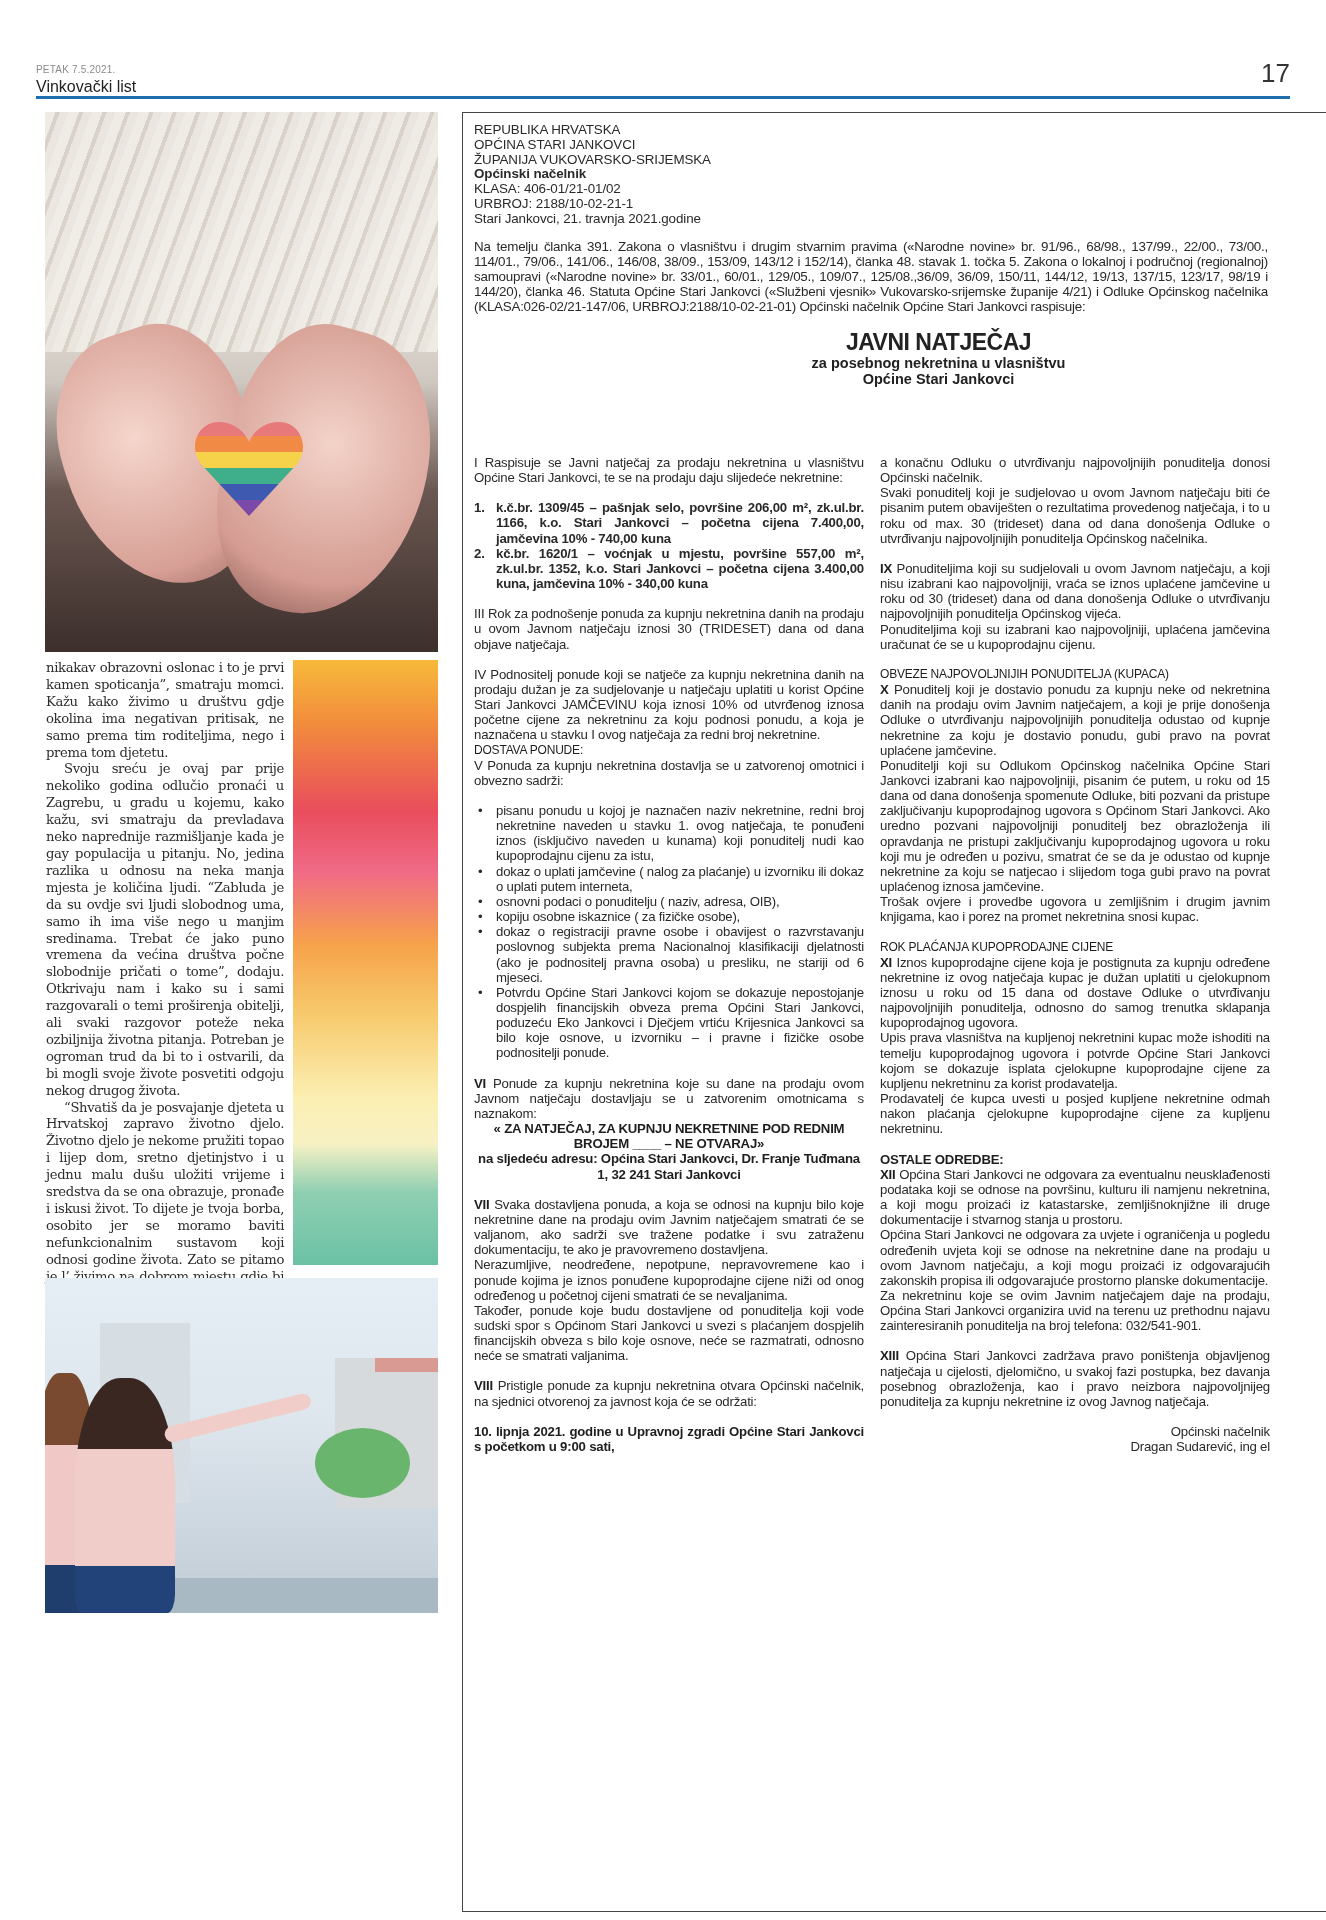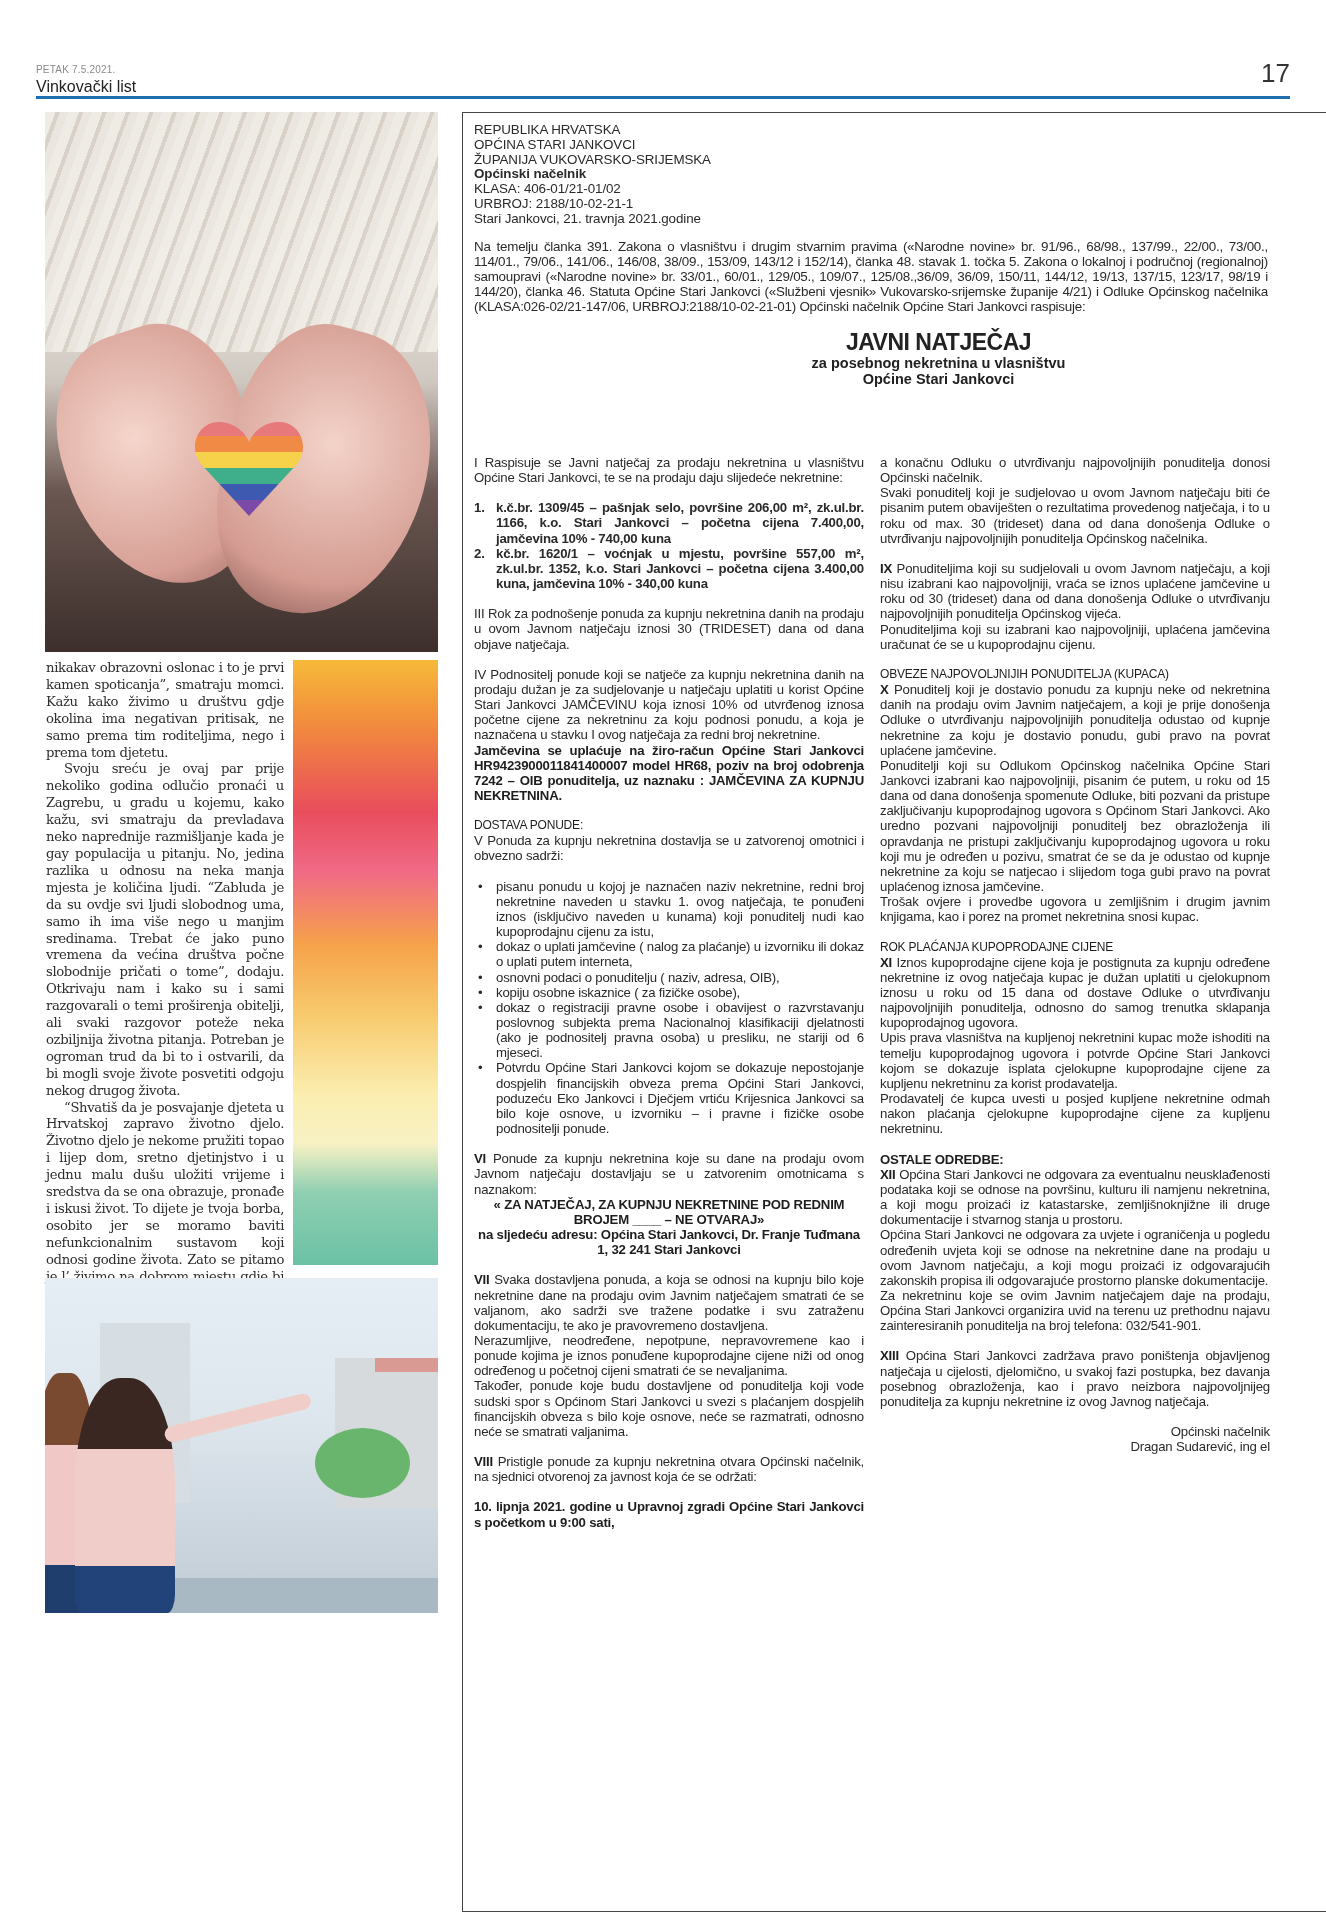--- a/index.html
+++ b/index.html
@@ -137,21 +137,20 @@
 
   <div class="cols">
     <div class="col l">
       <p>I Raspisuje se Javni natječaj za prodaju nekretnina u vlasništvu Općine Stari Jankovci, te se na prodaju daju slijedeće nekretnine:</p>
       <ol class="props">
         <li><span class="num">1.</span><span>k.č.br. 1309/45 – pašnjak selo, površine 206,00 m², zk.ul.br. 1166, k.o. Stari Jankovci – početna cijena 7.400,00, jamčevina 10% - 740,00 kuna</span></li>
         <li><span class="num">2.</span><span>kč.br. 1620/1 – voćnjak u mjestu, površine 557,00 m², zk.ul.br. 1352, k.o. Stari Jankovci – početna cijena 3.400,00 kuna, jamčevina 10% - 340,00 kuna</span></li>
       </ol>
       <p>III Rok za podnošenje ponuda za kupnju nekretnina danih na prodaju u ovom Javnom natječaju iznosi 30 (TRIDESET) dana od dana objave natječaja.</p>
       <p class="tight">IV Podnositelj ponude koji se natječe za kupnju nekretnina danih na prodaju dužan je za sudjelovanje u natječaju uplatiti u korist Općine Stari Jankovci JAMČEVINU koja iznosi 10% od utvrđenog iznosa početne cijene za nekretninu za koju podnosi ponudu, a koja je naznačena u stavku I ovog natječaja za redni broj nekretnine.</p>
-      <p><b>Jamčevina se uplaćuje na žiro-račun Općine Stari Jankovci HR9423900011841400007 model HR68, poziv na broj odobrenja 7242 – OIB ponuditelja, uz naznaku : JAMČEVINA ZA KUPNJU NEKRETNINA.</b></p>
       <p class="tight sec">DOSTAVA PONUDE:</p>
       <p>V Ponuda za kupnju nekretnina dostavlja se u zatvorenoj omotnici i obvezno sadrži:</p>
       <ul class="reqs">
         <li><span class="bul">•</span><span>pisanu ponudu u kojoj je naznačen naziv nekretnine, redni broj nekretnine naveden u stavku 1. ovog natječaja, te ponuđeni iznos (isključivo naveden u kunama) koji ponuditelj nudi kao kupoprodajnu cijenu za istu,</span></li>
         <li><span class="bul">•</span><span>dokaz o uplati jamčevine ( nalog za plaćanje) u izvorniku ili dokaz o uplati putem interneta,</span></li>
         <li><span class="bul">•</span><span>osnovni podaci o ponuditelju ( naziv, adresa, OIB),</span></li>
         <li><span class="bul">•</span><span>kopiju osobne iskaznice ( za fizičke osobe),</span></li>
         <li><span class="bul">•</span><span>dokaz o registraciji pravne osobe i obavijest o razvrstavanju poslovnog subjekta prema Nacionalnoj klasifikaciji djelatnosti (ako je podnositelj pravna osoba) u presliku, ne stariji od 6 mjeseci.</span></li>
         <li><span class="bul">•</span><span>Potvrdu Općine Stari Jankovci kojom se dokazuje nepostojanje dospjelih financijskih obveza prema Općini Stari Jankovci, poduzeću Eko Jankovci i Dječjem vrtiću Krijesnica Jankovci sa bilo koje osnove, u izvorniku – i pravne i fizičke osobe podnositelji ponude.</span></li>
       </ul>

